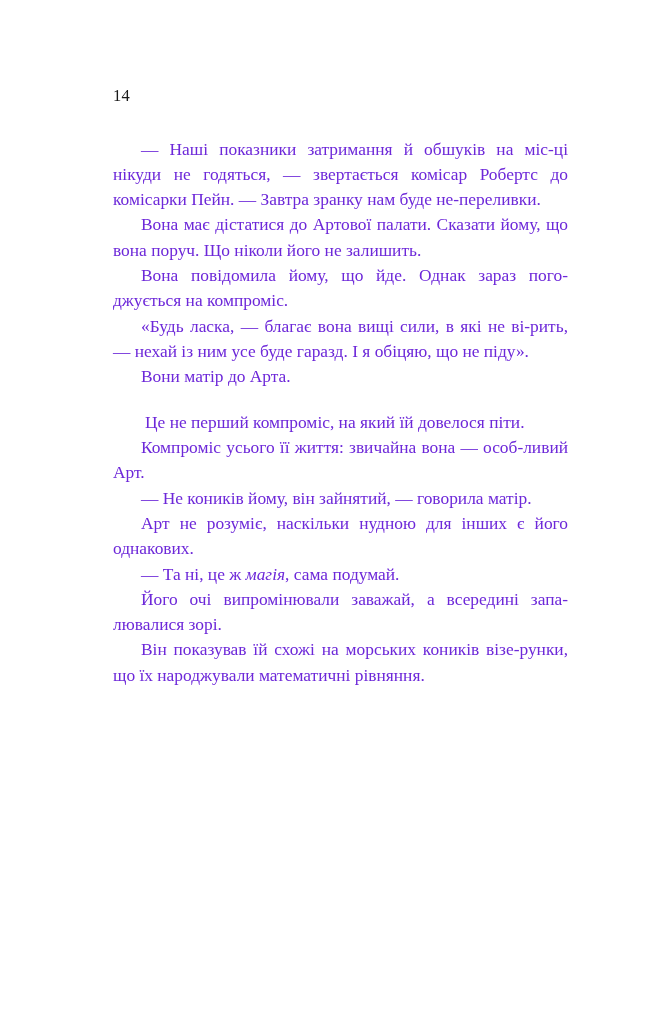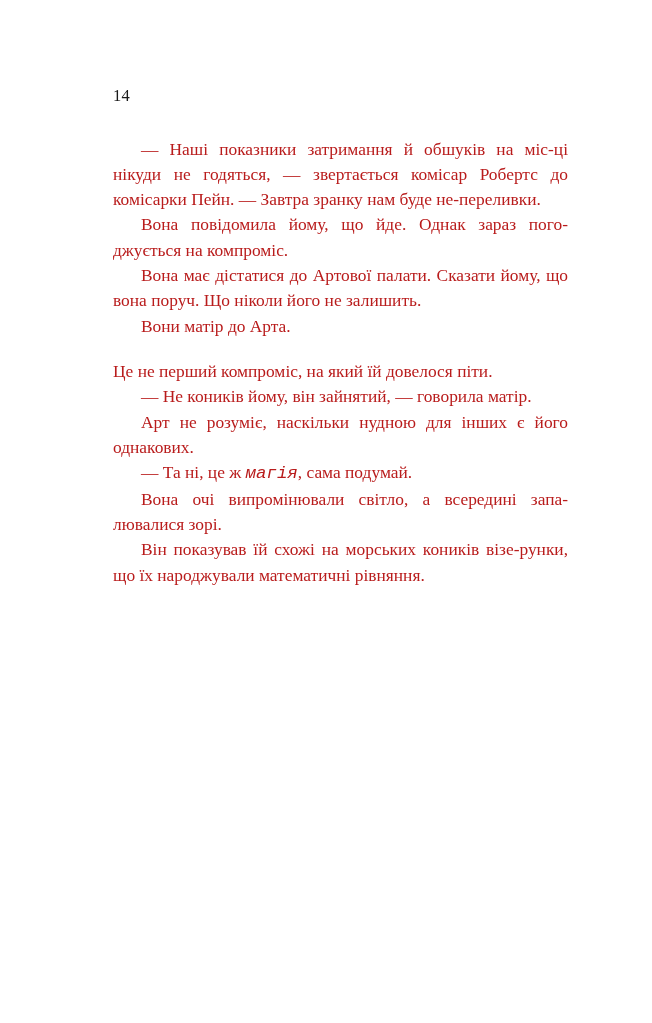--- a/index.html
+++ b/index.html
@@ -27,58 +27,60 @@
     color: #1a1a1a;
     margin: 0 0 32px 0;
     letter-spacing: 0.2px;
   }
   .body-text {
     font-size: 17.4px;
     line-height: 1.455;
     text-align: justify;
     text-justify: inter-word;
     hyphens: manual;
-    color: #b91c1c;
+    color: #6d28d9;
   }
   .body-text p {
     margin: 0;
     text-indent: 28px;
   }
   .body-text p.noindent {
     text-indent: 0;
+    margin-left: 32px;
   }
   .block-gap {
     height: 20px;
   }
   em {
     font-style: italic;
-    font-family: Liberation Mono, monospace;
   }
 </style>
 </head>
 <body>
 
 <div class="page">
 
   <div class="folio">14</div>
 
   <div class="body-text">
 
     <div>
       <p>— Наші показники затримання й обшуків на міс-ці нікуди не годяться, — звертається комісар Робертс до комісарки Пейн. — Завтра зранку нам буде не-переливки.</p>
+      <p>Вона має дістатися до Артової палати. Сказати йому, що вона поруч. Що ніколи його не залишить.</p>
       <p>Вона повідомила йому, що йде. Однак зараз пого-джується на компроміс.</p>
-      <p>Вона має дістатися до Артової палати. Сказати йому, що вона поруч. Що ніколи його не залишить.</p>
+      <p>«Будь ласка, — благає вона вищі сили, в які не ві-рить, — нехай із ним усе буде гаразд. І я обіцяю, що не піду».</p>
       <p>Вони матір до Арта.</p>
     </div>
 
     <div class="block-gap"></div>
 
     <div>
       <p class="noindent">Це не перший компроміс, на який їй довелося піти.</p>
+      <p>Компроміс усього її життя: звичайна вона — особ-ливий Арт.</p>
       <p>— Не коників йому, він зайнятий, — говорила матір.</p>
       <p>Арт не розуміє, наскільки нудною для інших є його однакових.</p>
       <p><span>— Та ні, це ж </span><em>магія</em><span>, сама подумай.</span></p>
-      <p>Вона очі випромінювали світло, а всередині запа-лювалися зорі.</p>
+      <p>Його очі випромінювали заважай, а всередині запа-лювалися зорі.</p>
       <p>Він показував їй схожі на морських коників візе-рунки, що їх народжували математичні рівняння.</p>
     </div>
 
   </div>
 </div>
 
 </body></html>

